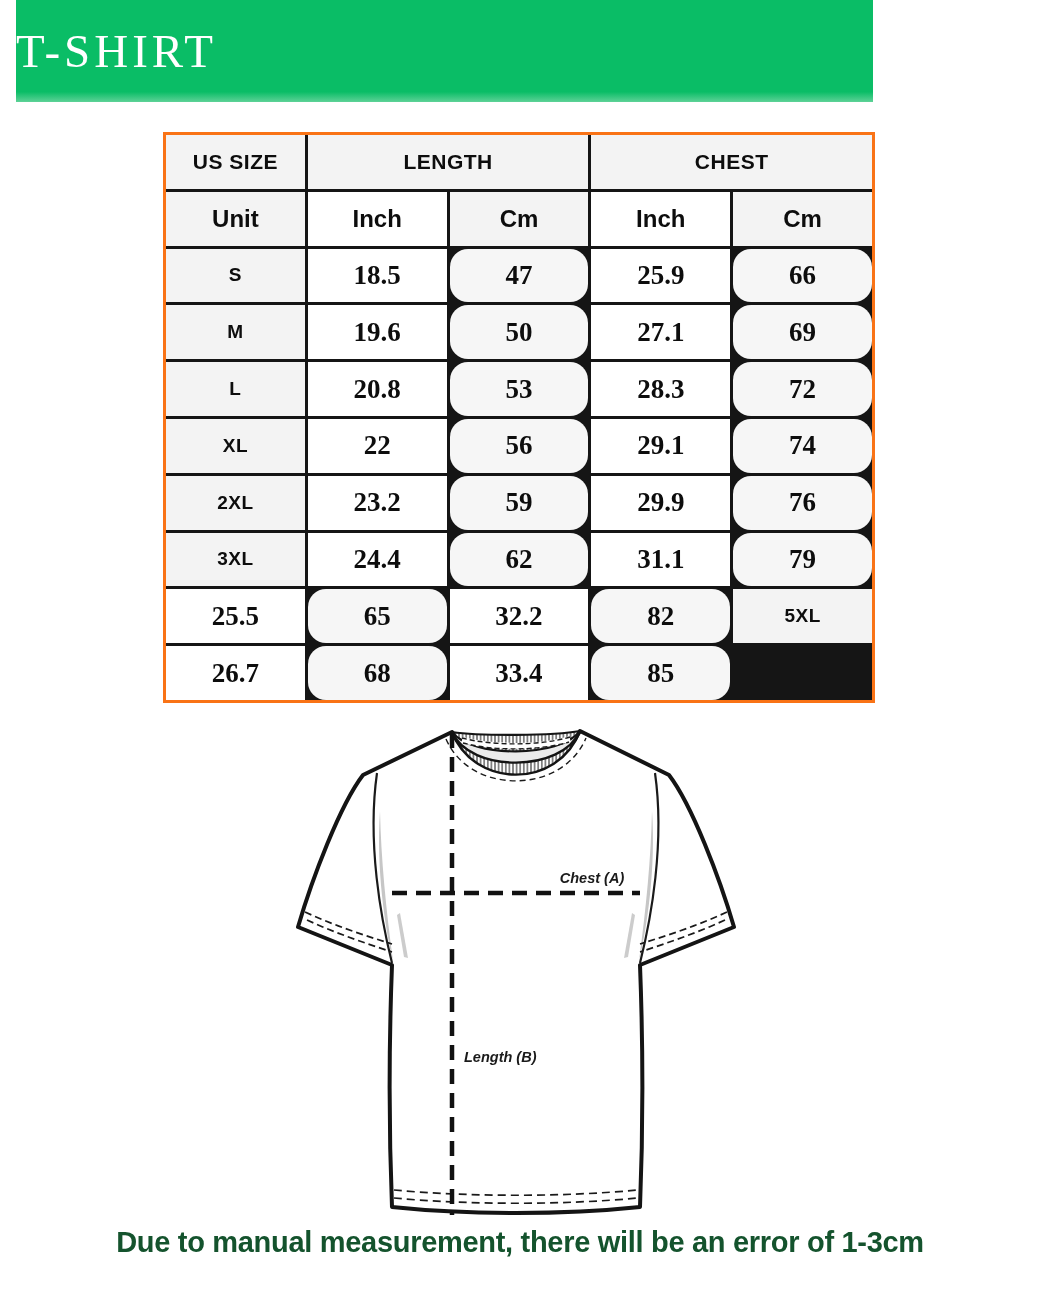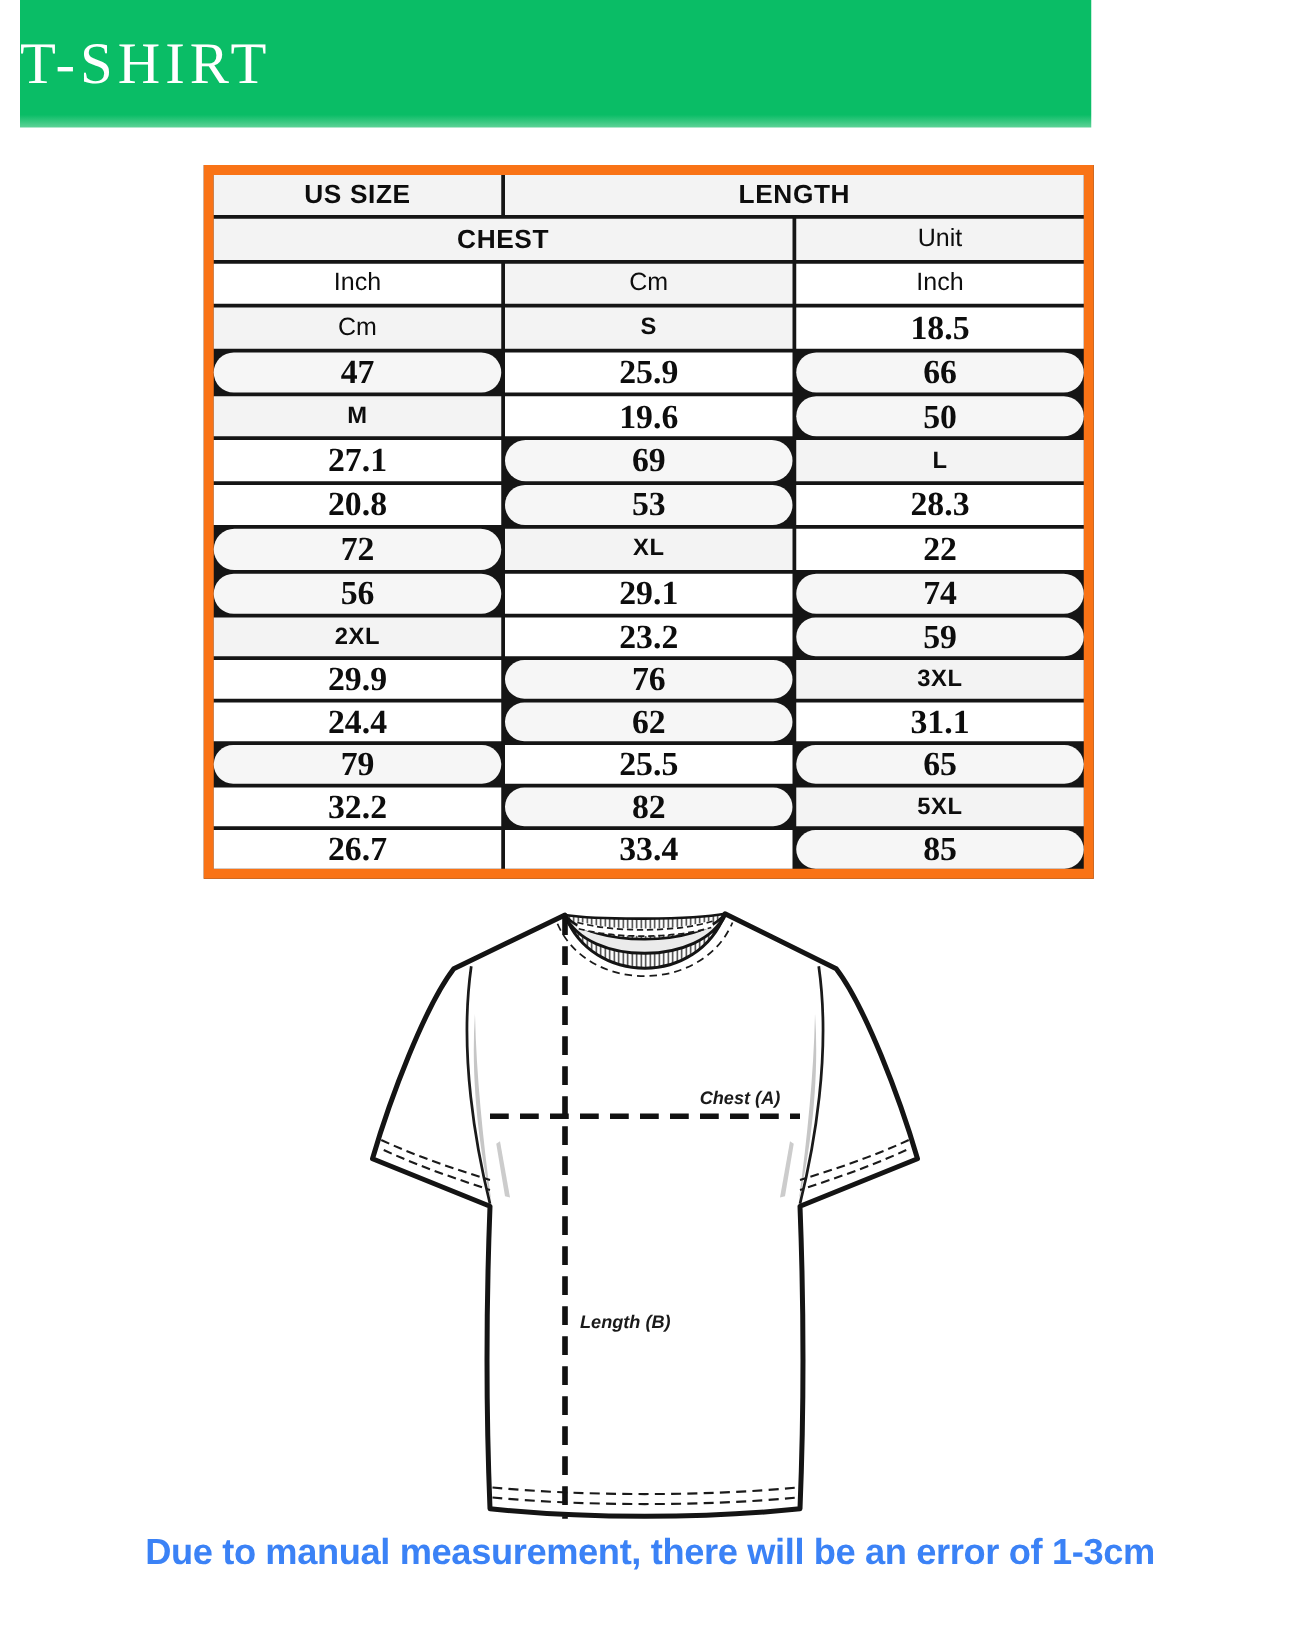--- a/index.html
+++ b/index.html
@@ -26,38 +26,38 @@
     letter-spacing: 4px;
     color: #ffffff;
   }
 
   
   .size-table {
     position: absolute; left: 163px; top: 132px;
     width: 712px; height: 571px;
     box-sizing: border-box;
     display: grid;
-    grid-template-columns: repeat(3, 1fr);
+    grid-template-columns: repeat(5, 1fr);
     grid-template-rows: repeat(10, 1fr);
     background: #151515;           
-    border: 8px solid #f97316;
+    border: 3px solid #f97316;
     gap: 3px;
   }
   .cell {
     display: flex; align-items: center; justify-content: center;
     background: #ffffff;
     color: #0d0d0d;
   }
   .cell.head {
     font-weight: bold; font-size: 21px; letter-spacing: .5px;
     background: #f3f3f3;
   }
   .cell.span2 { grid-column: span 2; }
   .cell.unit {
-    font-weight: normal; font-size: 20px;
+    font-weight: bold; font-size: 24px;
     background: #f3f3f3;
   }
   .cell.unit.white { background: #ffffff; }
   .cell.size {
     font-weight: bold; font-size: 19px; letter-spacing: .5px;
     background: #f3f3f3;
   }
   .cell.num {
     font-family: "Liberation Serif", serif;
     font-weight: bold; font-size: 27px;
@@ -75,21 +75,21 @@
     font-family: "Liberation Sans", sans-serif;
     font-weight: bold; font-size: 14.5px; fill: #1a1a1a;
   }
 
   
   .note {
     position: absolute; left: 0; top: 1226px;
     width: 1040px;
     text-align: center;
     font-weight: bold; font-size: 29px; letter-spacing: -0.3px;
-    color: #3b82f6;
+    color: #14532d;
   }
 </style>
 </head>
 <body>
 
 <div class="banner">
   <h1>T-SHIRT</h1>
 </div>
 
 <div class="size-table">
@@ -140,20 +140,21 @@
   <div class="cell num">31.1</div>
   <div class="cell num cm">79</div>
 
   <div class="cell num">25.5</div>
   <div class="cell num cm">65</div>
   <div class="cell num">32.2</div>
   <div class="cell num cm">82</div>
 
   <div class="cell size">5XL</div>
   <div class="cell num">26.7</div>
+  <div class="cell num cm">68</div>
   <div class="cell num">33.4</div>
   <div class="cell num cm">85</div>
 </div>
 
 <div class="shirt-wrap">
   <svg viewBox="0 0 464 512" xmlns="http://www.w3.org/2000/svg">
     <defs>
       <pattern id="rib" width="3.6" height="10" patternUnits="userSpaceOnUse">
         <rect width="3.6" height="10" fill="#ffffff"></rect>
         <path d="M1.8 0 V10" stroke="#2e2e2e" stroke-width="1.1"></path>

